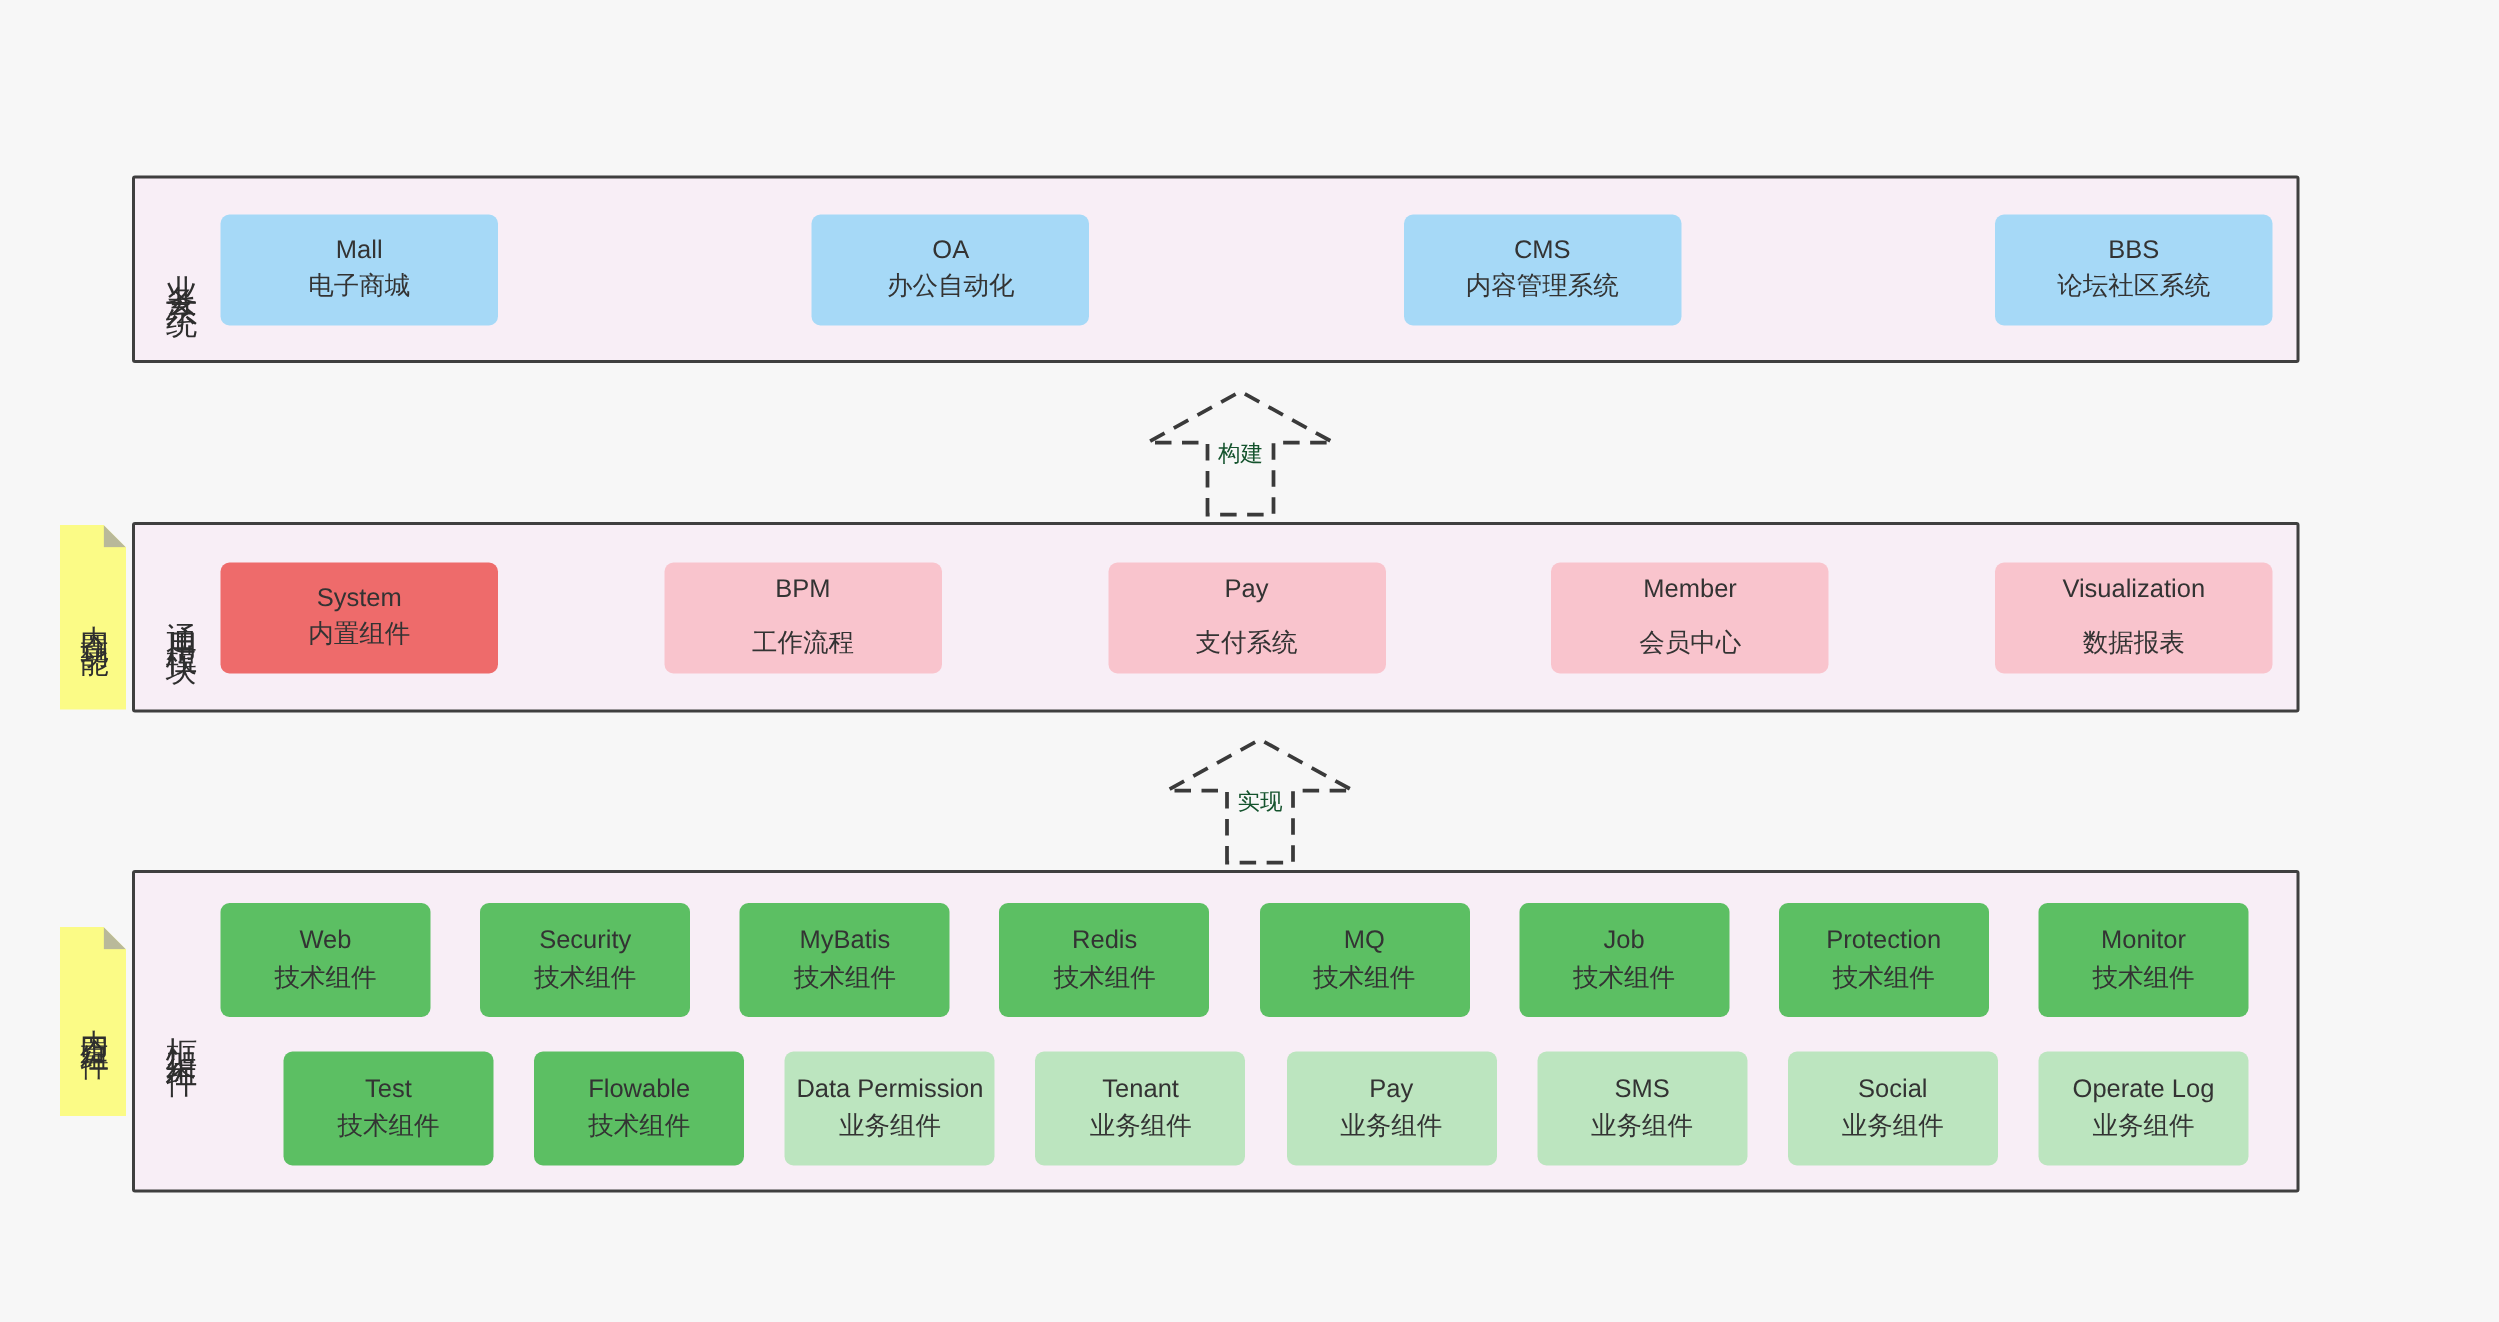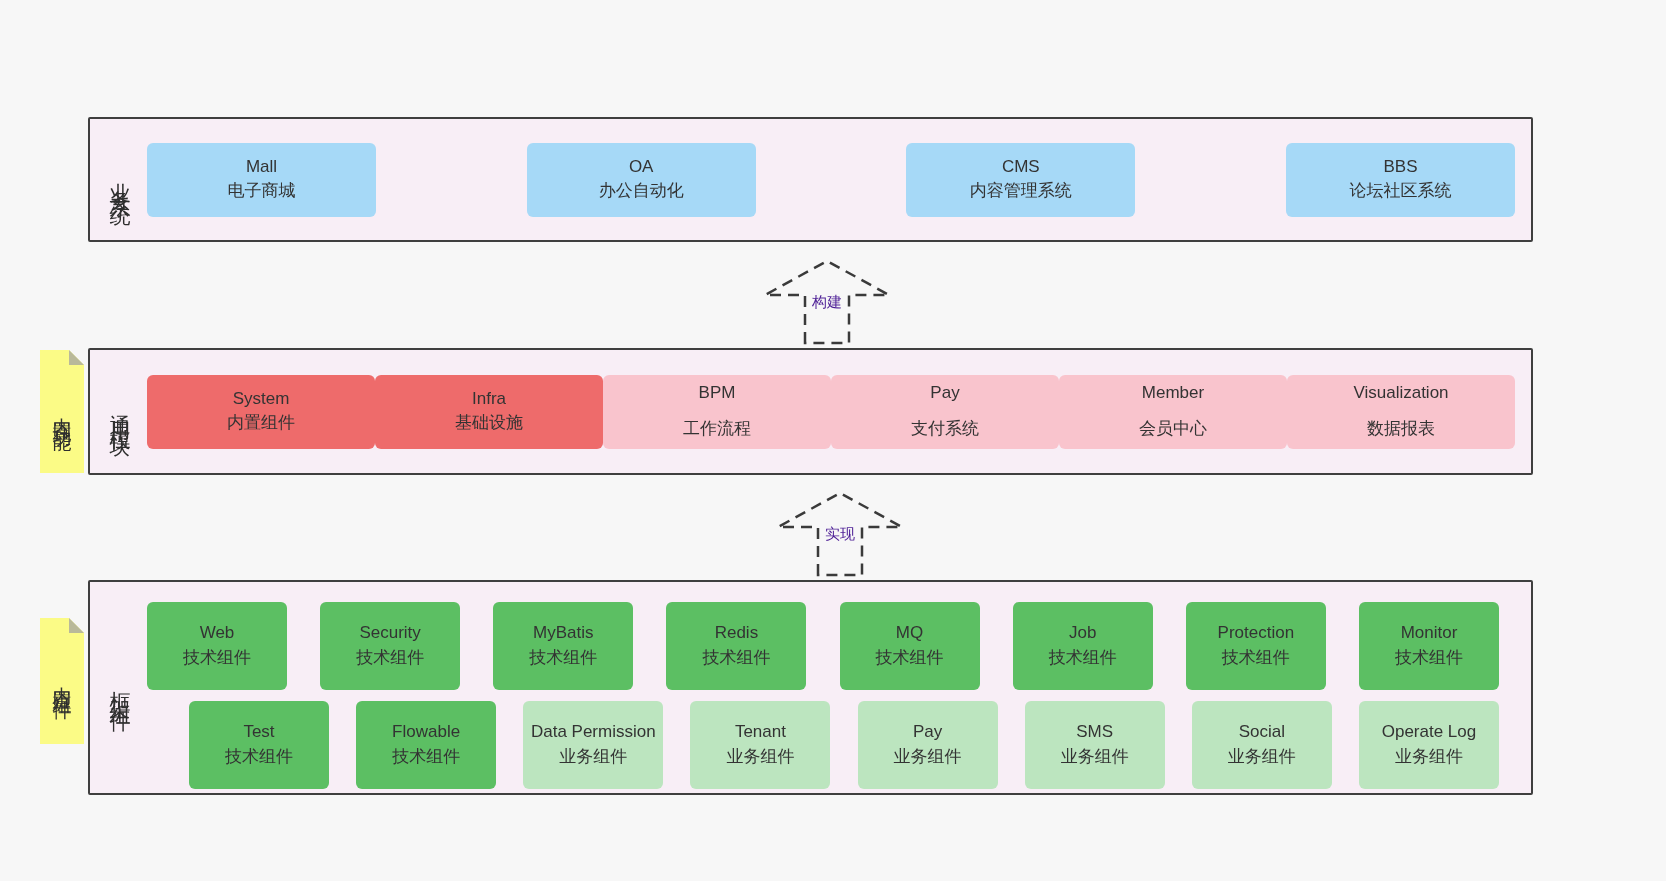--- a/index.html
+++ b/index.html
@@ -10,24 +10,24 @@
   .panel { position:absolute; left:88px; width:1445px; background:#f8eef6; border:2px solid #3f3f3f; border-radius:2px; }
   #panel-business   { top:117px; height:125px; }
   #panel-modules    { top:348px; height:127px; }
   #panel-components { top:580px; height:215px; }
 
   .side-label { position:absolute; left:16px; top:50%; transform:translateY(-50%);
     writing-mode:vertical-lr; text-orientation:upright; font-size:21px; letter-spacing:7px; color:#2e2e2e; white-space:nowrap; }
 
   .cards { position:absolute; left:57px; right:16px; top:50%; transform:translateY(-50%);
     display:flex; justify-content:space-between; }
-  .cards .card { width:229px; height:74px; }
+  .cards .card { width:185px; height:74px; }
 
   #panel-components .cards { left:57px; right:32px; top:auto; transform:none; }
-  #panel-components .cards .card { width:140px; height:88px;text-align:right; }
+  #panel-components .cards .card { width:140px; height:76px;text-align:right; }
   .cards-row1 { margin-top:0; }
   #panel-components .cards-row1 { top:20px !important; position:absolute; }
   #panel-components .cards-row2 { top:119px !important; position:absolute;margin-left:42px; }
 
   .card { border-radius:6px; display:flex; flex-direction:column; align-items:center; justify-content:center;
     text-align:center; color:#333; padding:4px; }
   .card .title { font-size:17px; line-height:1.2; }
   .card .sub   { font-size:17px; line-height:1.3; margin-top:3px; }
 
   .blue        { background:#a6d9f7; }
@@ -44,21 +44,21 @@
   .sticky::after { content:""; position:absolute; top:0; right:0; width:15px; height:15px;
     background:#b9b99a; clip-path:polygon(0 0,100% 100%,0 100%); }
   .sticky-label { position:absolute; left:50%; top:50%; transform:translate(-50%,-50%);
     writing-mode:vertical-lr; text-orientation:upright; font-size:19px; letter-spacing:5px; white-space:nowrap; color:#2e2e2e; }
 
   .arrow { position:absolute; width:136px; height:88px; }
   #arrow-build     { left:759px; top:257px; }
   #arrow-implement { left:772px; top:489px; }
   .arrow svg { display:block; }
   .arrow-label { position:absolute; left:50%; top:34px; transform:translateX(-50%);
-    font-size:15px; background:#f7f7f7; padding:2px 3px; color:#4c1d95; white-space:nowrap; }
+    font-size:15px; background:#f7f7f7; padding:2px 3px; color:#14532d; white-space:nowrap; }
 </style>
 </head>
 <body>
 
 <div class="canvas">
 
   <div class="panel" id="panel-business">
     <div class="side-label">业务系统</div>
     <div class="cards">
       <div class="card blue">
@@ -91,24 +91,20 @@
     <div class="sticky-label">内置功能</div>
   </div>
 
   <div class="panel" id="panel-modules">
     <div class="side-label">通用模块</div>
     <div class="cards">
       <div class="card red">
         <div class="title">System</div>
         <div class="sub">内置组件</div>
       </div>
-      <div class="card red">
-        <div class="title">Infra</div>
-        <div class="sub">基础设施</div>
-      </div>
       <div class="card pink">
         <div class="title">BPM</div>
         <div class="sub">工作流程</div>
       </div>
       <div class="card pink">
         <div class="title">Pay</div>
         <div class="sub">支付系统</div>
       </div>
       <div class="card pink">
         <div class="title">Member</div>

